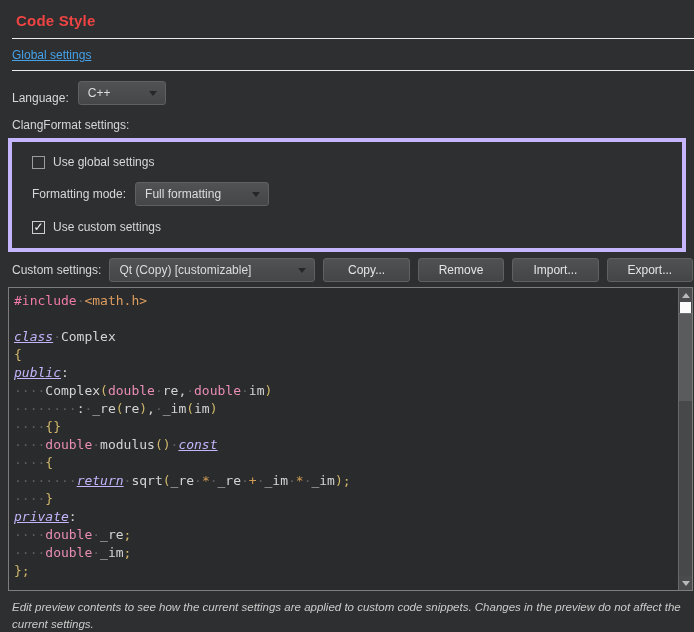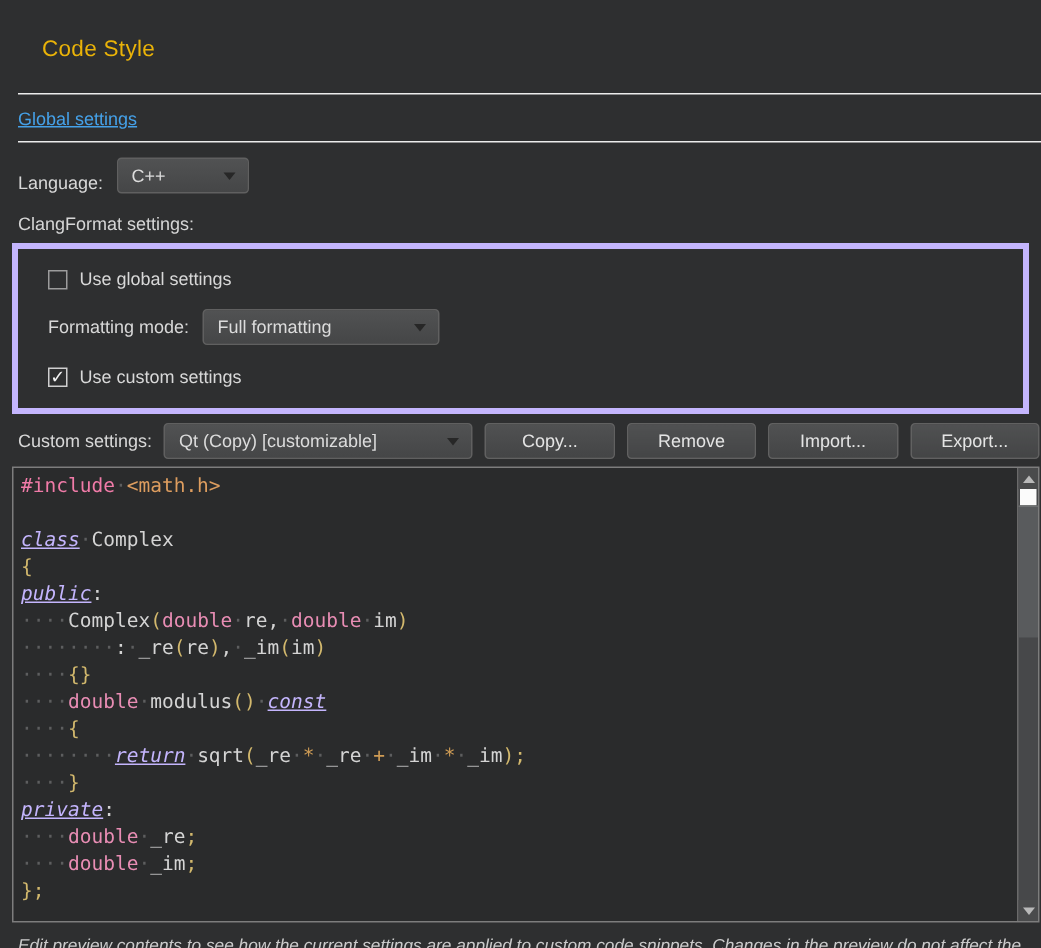--- a/index.html
+++ b/index.html
@@ -2,41 +2,41 @@
 <html><head>
 <meta charset="utf-8">
 <style>
   * { box-sizing: border-box; }
   html,body { margin:0; padding:0; }
   body {
     width:694px; height:632px; overflow:hidden; position:relative;
     background:#2e2f30; color:#d8d8d8;
     font-family:"Liberation Sans", sans-serif; font-size:12px;
   }
-  .page-title { margin:16px; padding:8px 12px 5px; font-size:15px; font-weight:400; color:#eab308; letter-spacing:.2px; }
+  .page-title { margin:4px; padding:8px 12px 5px; font-size:15px; font-weight:700; color:#ef4444; letter-spacing:.2px; }
   .sep { height:0; border:none; border-top:1px solid #ececec; margin:0 0 0 12px; }
   .link-row { padding:9px 12px 8px; }
   .link-row a { color:#45a1e8; text-decoration:underline; font-size:12px; cursor:pointer; }
   .lang-row { display:flex; align-items:flex-end; gap:9px; padding:10px 12px 6px; }
   .section-label { padding:7px 12px 3px; color:#d6d6d6; }
 
   
   .combo {
     position:relative; height:24px; display:flex; align-items:center;
     padding:0 22px 0 9px; border:1px solid #606060; border-radius:3px;
     background:linear-gradient(#515253,#454647); color:#dcdcdc; cursor:pointer;
     white-space:nowrap;
   }
   .combo .chev {
     position:absolute; right:8px; top:9px; width:0; height:0;
     border-left:4px solid transparent; border-right:4px solid transparent;
     border-top:5px solid #272727;
   }
   .combo-lang { width:88px; }
-  .combo-fmt  { width:158px; }
+  .combo-fmt  { width:134px; }
   .combo-custom { width:206px; }
 
   
   .groupbox { margin:3px 8px 0; border:4px solid #c4b5fd; padding:13px 10px 14px 20px; }
   .cb-row { display:flex; align-items:center; gap:8px; cursor:pointer; }
   .checkbox {
     width:13px; height:13px; border:1px solid #9c9c9c; background:#2e2f30;
     display:flex; align-items:center; justify-content:center;
     font-size:12px; line-height:11px; color:#f4f4f4; flex:0 0 auto;
   }

